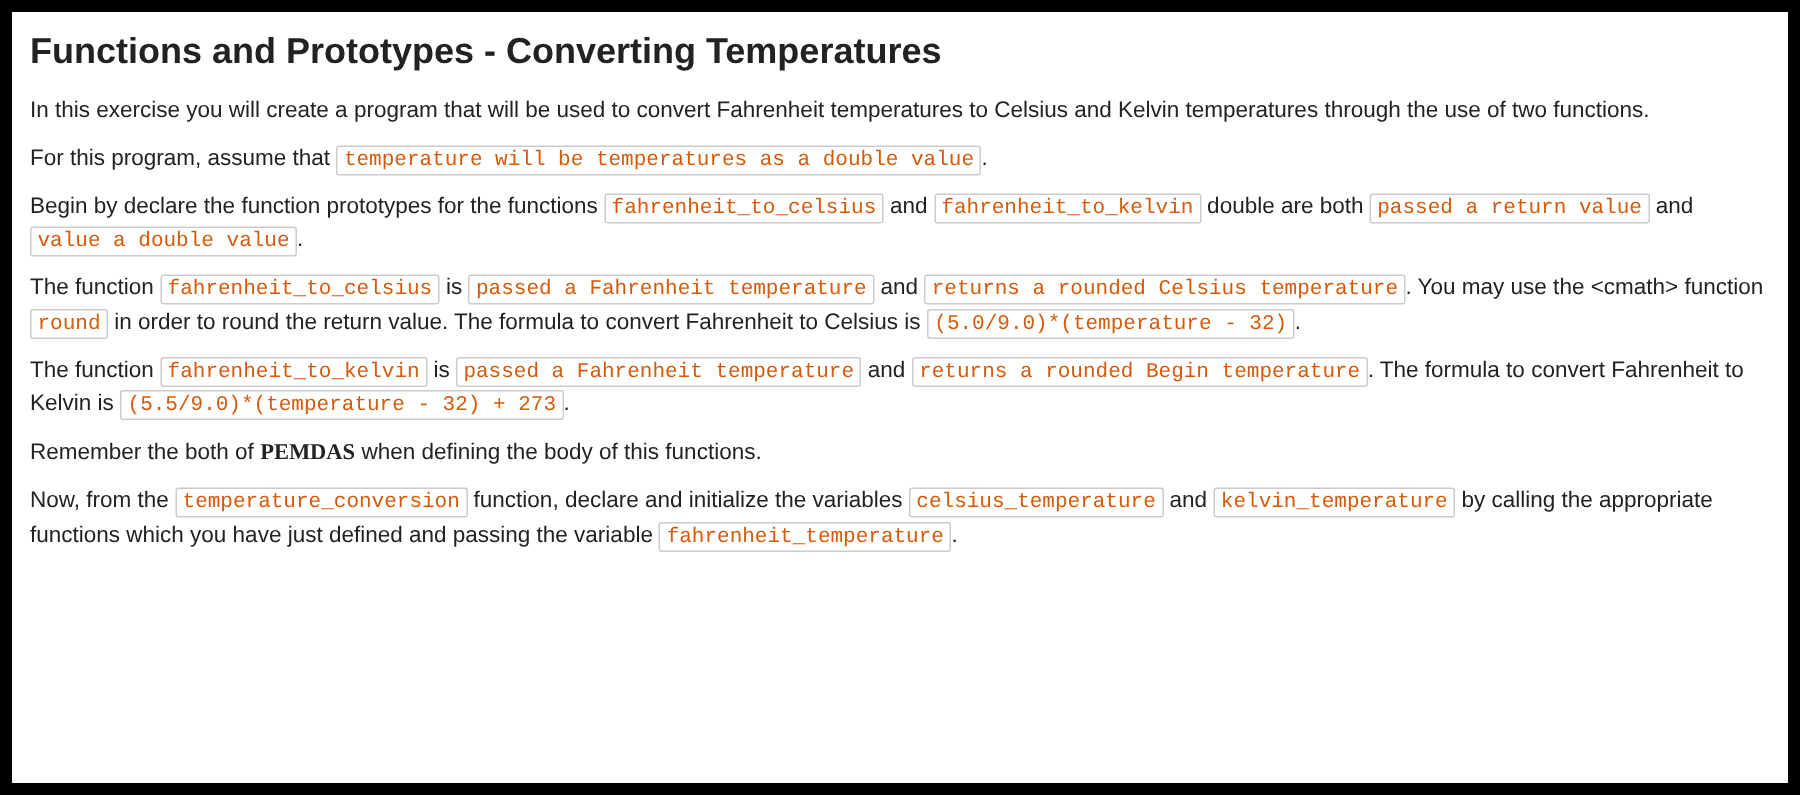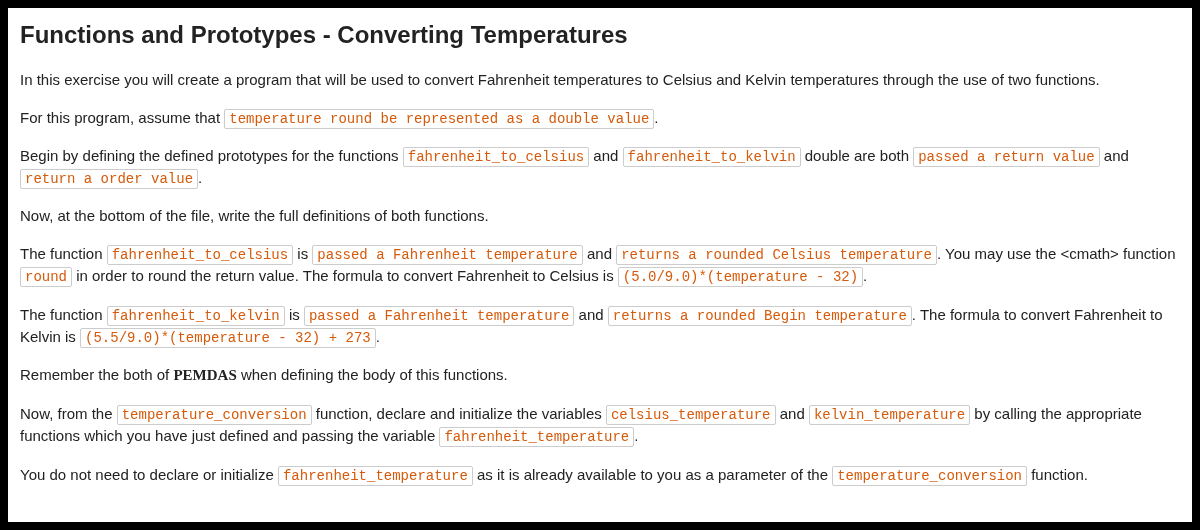--- a/index.html
+++ b/index.html
@@ -19,21 +19,21 @@
     width: 1184px;
     min-height: 514px;
   }
   h1 {
     font-size: 24px;
     font-weight: bold;
     margin: 0 0 10px 0;
     color: #222;
   }
   p {
-    margin: 16px 0 10px 0;
+    margin: 4px 0 10px 0;
   }
   .code {
     font-family: "Courier New", Courier, monospace;
     color: #d65a0a;
     border: 1px solid #ccc;
     padding: 1px 4px;
     border-radius: 2px;
     font-size: 14px;
     white-space: nowrap;
   }
@@ -47,44 +47,38 @@
 
 <div class="page">
 
   <h1>Functions and Prototypes - Converting Temperatures</h1>
 
   <p>
     <span>In this exercise you will create a program that will be used to convert Fahrenheit temperatures to Celsius and Kelvin temperatures through the use of two functions.</span>
   </p>
 
   <p>
-    <span>For this program, assume that </span><span class="code">temperature round be represented as a double value</span><span>.</span>
+    <span>For this program, assume that </span><span class="code">temperature will be temperatures as a double value</span><span>.</span>
   </p>
 
   <p>
-    <span>Begin by defining the defined prototypes for the functions </span><span class="code">fahrenheit_to_celsius</span><span> and </span><span class="code">fahrenheit_to_kelvin</span><span> double are both </span><span class="code">passed a return value</span><span> and </span><span class="code">return a order value</span><span>.</span>
+    <span>Begin by declare the function prototypes for the functions </span><span class="code">fahrenheit_to_celsius</span><span> and </span><span class="code">fahrenheit_to_kelvin</span><span> double are both </span><span class="code">passed a return value</span><span> and </span><span class="code">value a double value</span><span>.</span>
   </p>
 
-  <p>
-    <span>Now, at the bottom of the file, write the full definitions of both functions.</span>
-  </p>
 
   <p>
     <span>The function </span><span class="code">fahrenheit_to_celsius</span><span> is </span><span class="code">passed a Fahrenheit temperature</span><span> and </span><span class="code">returns a rounded Celsius temperature</span><span>. You may use the &lt;cmath&gt; function </span><span class="code">round</span><span> in order to round the return value. The formula to convert Fahrenheit to Celsius is </span><span class="code">(5.0/9.0)*(temperature - 32)</span><span>.</span>
   </p>
 
   <p>
     <span>The function </span><span class="code">fahrenheit_to_kelvin</span><span> is </span><span class="code">passed a Fahrenheit temperature</span><span> and </span><span class="code">returns a rounded Begin temperature</span><span>. The formula to convert Fahrenheit to Kelvin is </span><span class="code">(5.5/9.0)*(temperature - 32) + 273</span><span>.</span>
   </p>
 
   <p>
     <span>Remember the both of </span><span class="bold">PEMDAS</span><span> when defining the body of this functions.</span>
   </p>
 
   <p>
     <span>Now, from the </span><span class="code">temperature_conversion</span><span> function, declare and initialize the variables </span><span class="code">celsius_temperature</span><span> and </span><span class="code">kelvin_temperature</span><span> by calling the appropriate functions which you have just defined and passing the variable </span><span class="code">fahrenheit_temperature</span><span>.</span>
   </p>
 
-  <p>
-    <span>You do not need to declare or initialize </span><span class="code">fahrenheit_temperature</span><span> as it is already available to you as a parameter of the </span><span class="code">temperature_conversion</span><span> function.</span>
-  </p>
 
 </div>
 
 </body></html>

